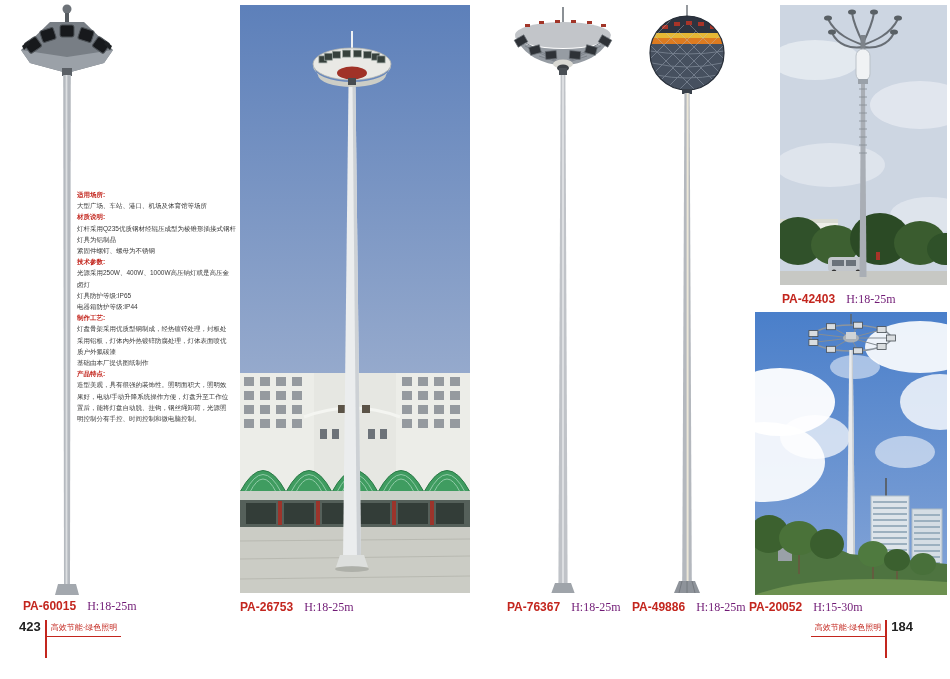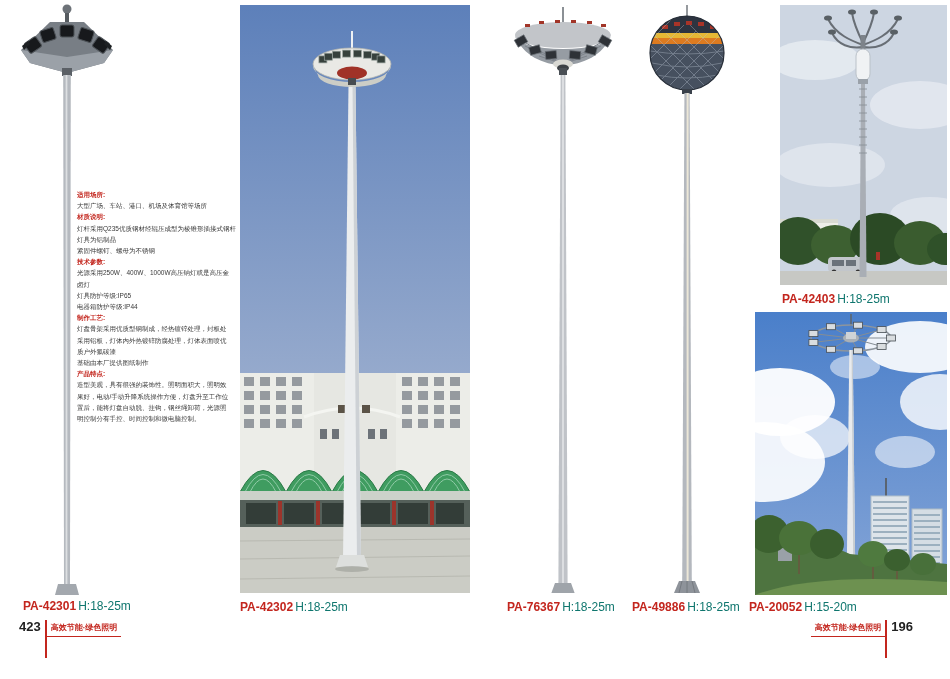--- a/index.html
+++ b/index.html
@@ -5,29 +5,29 @@
   html,body{margin:0;padding:0;background:#fff;}
   #page{position:relative;width:950px;height:679px;background:#ffffff;overflow:hidden;
         font-family:"Liberation Sans","DejaVu Sans",sans-serif;}
   .photo{position:absolute;}
   .photo svg{display:block;}
   
   #specs{position:absolute;left:77px;top:189px;width:165px;font-size:6.5px;line-height:11.2px;color:#3a3a3a;white-space:nowrap;}
   .shead{color:#c3261e;font-weight:bold;}
   
   .plabel{position:absolute;font-size:12px;white-space:nowrap;}
-  .pcode{color:#c3261e;font-weight:bold;margin-right:2px;}
-  .pheight{color:#0f766e;}
+  .pcode{color:#c3261e;font-weight:bold;margin-right:11px;}
+  .pheight{color:#701a75;font-family:Liberation Serif, serif;}
   
   .footer{position:absolute;display:flex;align-items:flex-start;}
   #footer-left{left:15px;top:620px;}
   #footer-right{right:33px;top:620px;}
   .pageno{font-size:13px;font-weight:bold;color:#222;line-height:14px;padding:0 4px;}
   .redline{width:2px;height:38px;background:#c3261e;}
-  .slogan{font-size:8px;font-weight:bold;color:#c3261e;line-height:13px;padding:1px 4px 2px;border-bottom:1.5px solid #c3261e;}
+  .slogan{font-size:8px;font-weight:normal;color:#c3261e;line-height:13px;padding:1px 4px 2px;border-bottom:1.5px solid #c3261e;}
 </style>
 </head>
 <body>
 
 <div id="page">
 
   <div class="photo" style="left:0;top:0;">
     <svg width="235" height="596" viewBox="0 0 235 596">
       <g>
         <circle cx="67" cy="9" r="4.5" fill="#6d7278"></circle>
@@ -476,42 +476,42 @@
             <line x1="44" y1="243" x2="44" y2="262"></line>
             <line x1="118" y1="255" x2="118" y2="270"></line>
             <line x1="142" y1="259" x2="142" y2="272"></line>
           </g>
         <path d="M0,283 Q60,260 192,270 L192,283 Z" fill="#6d9150"></path>
       </g>
     </svg>
   </div>
 
   <div class="plabel" style="left:23px;top:599px;">
-    <span class="pcode">PA-42301</span><span class="pheight">H:18-25m</span>
+    <span class="pcode">PA-60015</span><span class="pheight">H:18-25m</span>
   </div>
   <div class="plabel" style="left:240px;top:600px;">
-    <span class="pcode">PA-42302</span><span class="pheight">H:18-25m</span>
+    <span class="pcode">PA-26753</span><span class="pheight">H:18-25m</span>
   </div>
   <div class="plabel" style="left:507px;top:600px;">
     <span class="pcode">PA-76367</span><span class="pheight">H:18-25m</span>
   </div>
   <div class="plabel" style="left:632px;top:600px;">
     <span class="pcode">PA-49886</span><span class="pheight">H:18-25m</span>
   </div>
   <div class="plabel" style="left:782px;top:292px;">
     <span class="pcode">PA-42403</span><span class="pheight">H:18-25m</span>
   </div>
   <div class="plabel" style="left:749px;top:600px;">
-    <span class="pcode">PA-20052</span><span class="pheight">H:15-20m</span>
+    <span class="pcode">PA-20052</span><span class="pheight">H:15-30m</span>
   </div>
 
   <div class="footer" id="footer-left">
     <span class="pageno">423</span>
     <span class="redline"></span>
     <span class="slogan">高效节能·绿色照明</span>
   </div>
   <div class="footer" id="footer-right">
     <span class="slogan">高效节能·绿色照明</span>
     <span class="redline"></span>
-    <span class="pageno">196</span>
+    <span class="pageno">184</span>
   </div>
 
 </div>
 
 </body></html>

